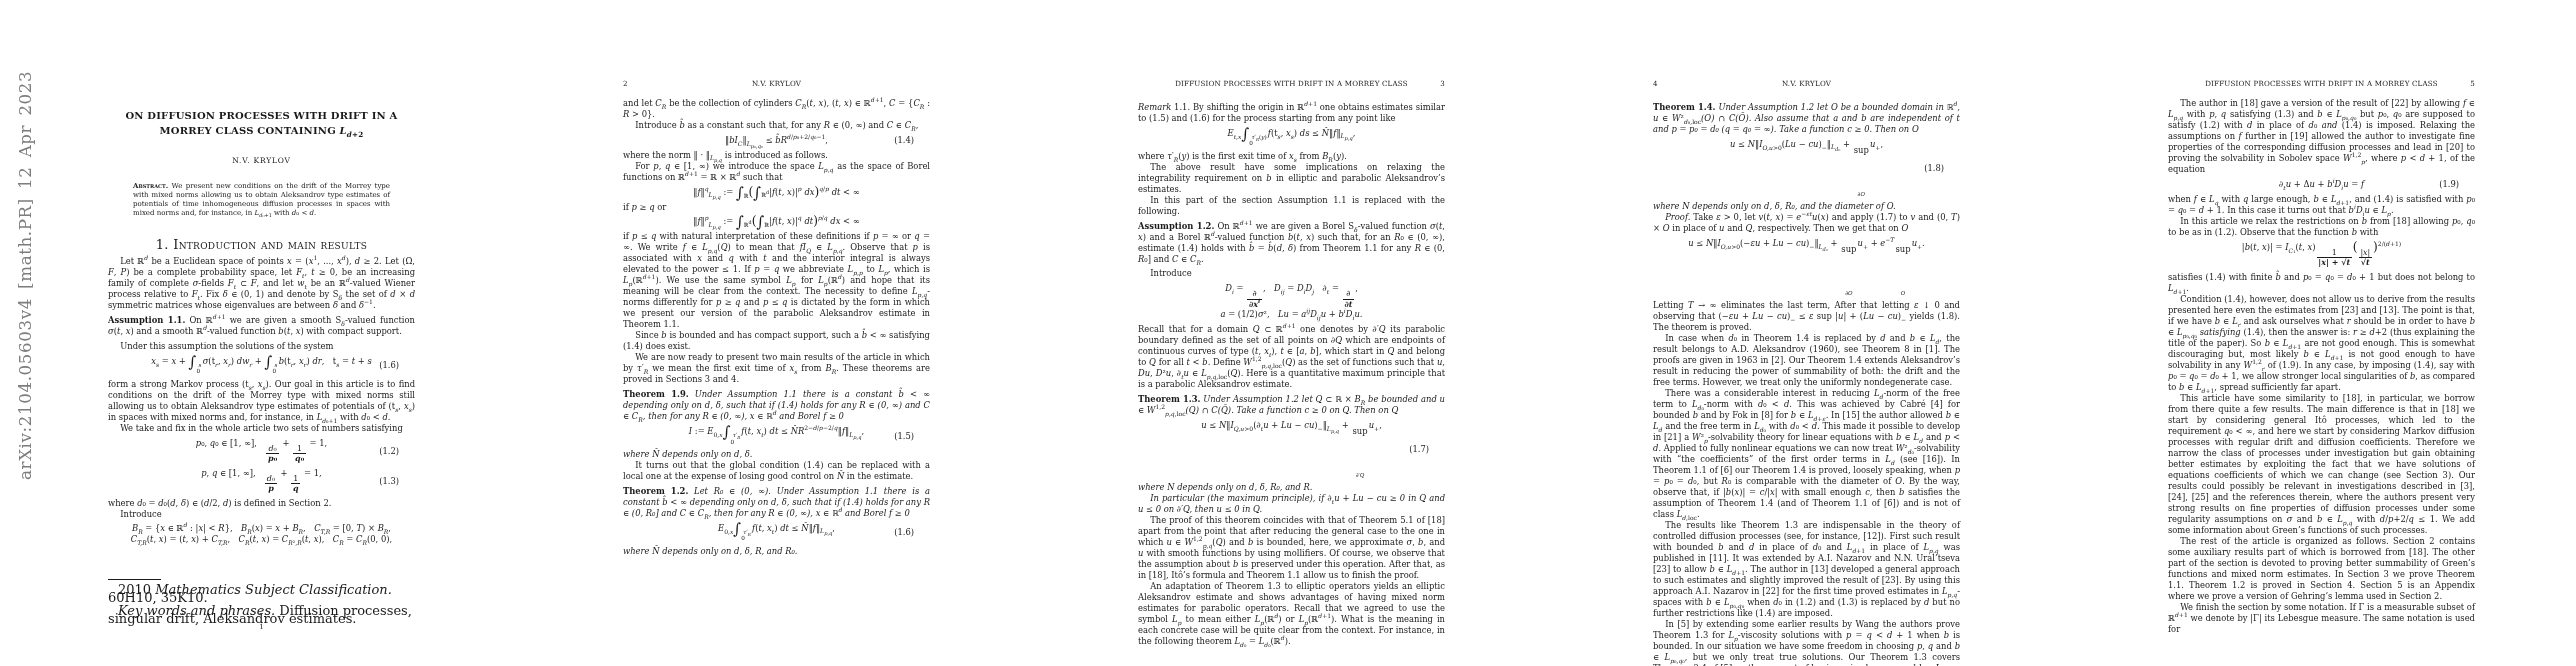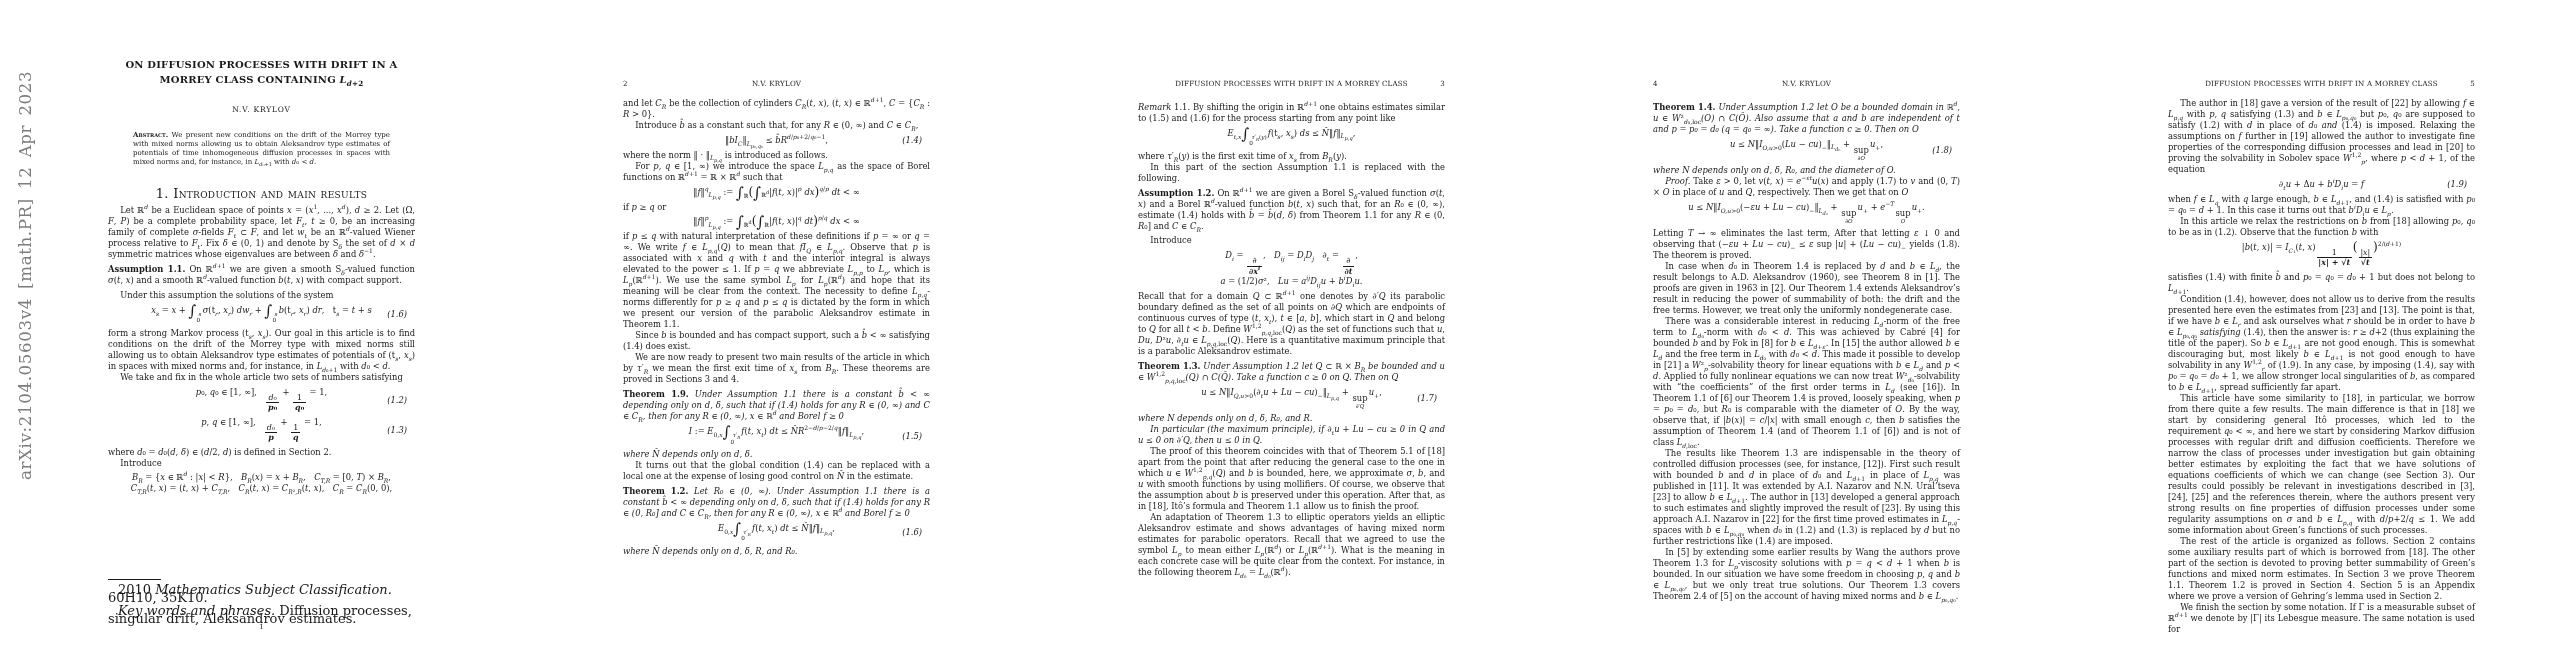--- a/index.html
+++ b/index.html
@@ -8,42 +8,42 @@
   .pages{display:flex;width:2576px;height:667px;}
   .page{position:relative;width:515px;height:667px;flex:0 0 515px;overflow:hidden;background:#fff;}
   .content{position:absolute;left:108px;top:0;width:307px;font-size:8.4px;line-height:11px;text-align:justify;}
   .pad{padding-top:98px;}
   
   .rh{position:absolute;top:79px;left:108px;width:307px;display:flex;font-size:7.1px;letter-spacing:0.2px;}
   .rh .rl{min-width:22px;text-align:left;}
   .rh .rc{flex:1;text-align:center;}
   .rh .rr{min-width:22px;text-align:right;}
   
-  .title{margin-top:58px;text-align:center;font-weight:700;font-size:10px;line-height:14.5px;letter-spacing:0.2px;text-indent:0;}
+  .title{margin-top:109px;text-align:center;font-weight:700;font-size:10px;line-height:14.5px;letter-spacing:0.2px;text-indent:0;}
   .author{margin-top:16.7px;text-align:center;font-size:7.5px;letter-spacing:0.8px;}
   .abstract{margin:15px auto 0;width:257px;font-size:7px;line-height:9.2px;}
   .asc{font-variant:small-caps;font-weight:bold;}
   .sec{margin-top:20px;margin-bottom:6.7px;text-align:center;font-size:13px;font-variant:small-caps;letter-spacing:0.3px;}
   
   .p{margin:0;}
   .ind{text-indent:12.2px;}
   .it{font-style:italic;}
   .thm{margin:3.9px 0;}
   .eq{position:relative;display:flex;align-items:center;justify-content:center;margin:3.9px 0;}
   .eq .bd{flex:1;text-align:center;}
-  .eq .tag{position:absolute;right:8px;top:50%;transform:translateY(-50%);font-style:italic;}
+  .eq .tag{position:absolute;right:16px;top:50%;transform:translateY(-50%);}
   .int{font-size:1.8em;font-style:normal;line-height:0;vertical-align:-0.22em;}
   .lim{display:inline-flex;flex-direction:column;align-items:flex-start;font-size:0.68em;line-height:1.15;vertical-align:-0.5em;margin-right:1.1px;}
   .lim span:first-child{margin-left:2.2px;}
   .il{font-size:0.68em;}
   .bg{font-size:1.45em;font-style:normal;line-height:0;vertical-align:-0.12em;}
   .frac{display:inline-flex;flex-direction:column;text-align:center;vertical-align:-0.62em;margin:0 1.1px;line-height:1.2;font-size:0.95em;}
   .frn{border-bottom:0.6px solid #1a1a1a;padding:0 1.7px;}
   .frd{padding:0 1.7px;font-weight:bold;}
-  .und{display:inline-flex;flex-direction:column;align-items:center;line-height:1;vertical-align:-0.75em;margin:0 1.1px;}
+  .und{display:inline-flex;flex-direction:column;align-items:center;line-height:1;vertical-align:-0.75em;margin:0 1.1px;gap:36px;}
   .und span:last-child{font-size:0.66em;margin-top:1.1px;}
   sub,sup{line-height:0;font-size:0.72em;}
   sub sub,sub sup,sup sub,sup sup{font-size:0.85em;}
   
   .fnb{position:absolute;left:108px;top:579px;width:307px;font-size:13px;line-height:8.3px;text-align:left;}
   .fnb .rule{width:53px;border-top:0.8px solid #1a1a1a;margin-bottom:5.6px;}
   .fnb .fn{text-indent:10px;margin-bottom:5px;}
   .pn{position:absolute;top:622px;left:108px;width:307px;text-align:center;font-size:7.2px;}
   
   .wm{position:absolute;left:-140px;top:303px;width:331px;height:23px;line-height:23px;text-align:center;transform:rotate(-90deg);color:#7d7d7d;font-size:16.7px;letter-spacing:0.6px;word-spacing:3.3px;white-space:nowrap;font-family:"DejaVu Serif",serif;}
@@ -164,20 +164,21 @@
     </div>
     <div class="content pad">
         <div class="p thm"><i>Remark</i> 1.1. By shifting the origin in ℝ<sup><i>d</i>+1</sup> one obtains estimates similar to (1.5) and (1.6) for the process starting from any point like</div>
         <div class="eq">
           <span class="bd"><i>E<sub>t,x</sub></i><span class="int">∫</span><span class="lim">
               <span><i>τ′<sub>R</sub></i>(<i>y</i>)</span>
               <span>0</span>
             </span><i>f</i>(t<sub><i>s</i></sub>, <i>x<sub>s</sub></i>) <i>ds</i> ≤ <i>N̂</i>‖<i>f</i>‖<sub><i>L<sub>p,q</sub></i></sub>,</span>
         </div>
         <div class="p">where <i>τ′<sub>R</sub></i>(<i>y</i>) is the first exit time of <i>x<sub>s</sub></i> from <i>B<sub>R</sub></i>(<i>y</i>).</div>
+        <div class="p ind">The above result have some implications on relaxing the integrability requirement on <i>b</i> in elliptic and parabolic Aleksandrov’s estimates.</div>
         <div class="p ind">In this part of the section Assumption 1.1 is replaced with the following.</div>
         <div class="p thm"><b>Assumption 1.2.</b> On ℝ<sup><i>d</i>+1</sup> we are given a Borel S<sub><i>δ</i></sub>-valued function <i>σ</i>(<i>t</i>, <i>x</i>) and a Borel ℝ<sup><i>d</i></sup>-valued function <i>b</i>(<i>t</i>, <i>x</i>) such that, for an <i>R</i>₀ ∈ (0, ∞), estimate (1.4) holds with <i>b̂</i> = <i>b̂</i>(<i>d</i>, <i>δ</i>) from Theorem 1.1 for any <i>R</i> ∈ (0, <i>R</i>₀] and <i>C</i> ∈ <i>C<sub>R</sub></i>.</div>
         <div class="p ind">Introduce</div>
         <div class="eq">
           <span class="bd"><i>D<sub>i</sub></i> = <span class="frac">
               <span class="frn">∂</span>
               <span class="frd">∂<i>x<sup>i</sup></i></span>
             </span>, <i>D<sub>ij</sub></i> = <i>D<sub>i</sub>D<sub>j</sub></i> ∂<sub><i>t</i></sub> = <span class="frac">
               <span class="frn">∂</span>
               <span class="frd">∂<i>t</i></span>

